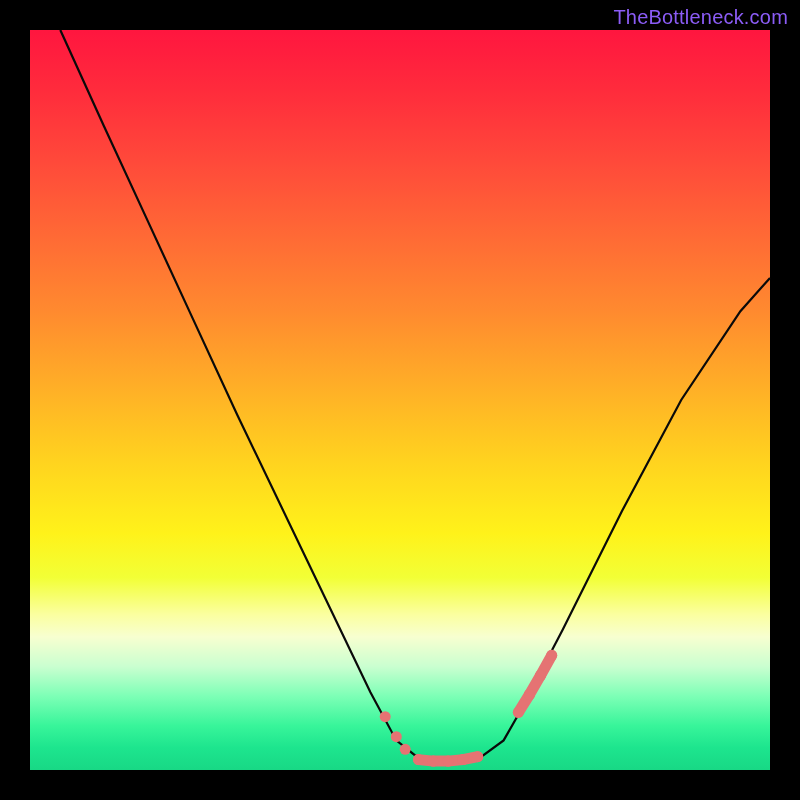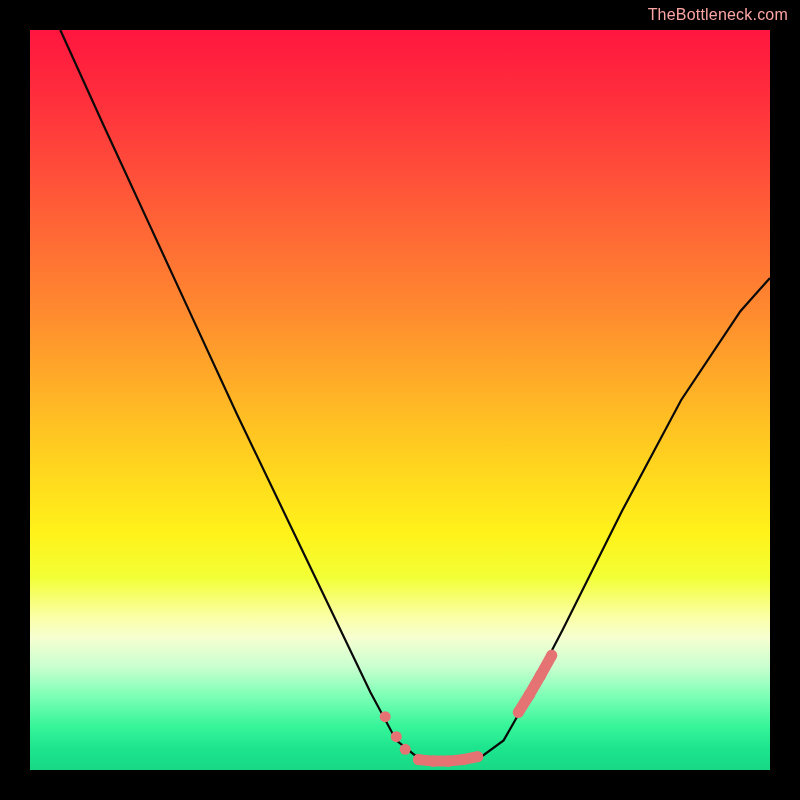--- a/index.html
+++ b/index.html
@@ -42,22 +42,22 @@
       #7dffb6 90%,
       #38f59a 94%,
       #1de58e 97%,
       #18d885 100%
     );
   }
   .watermark {
     position: absolute;
     top: 6px;
     right: 12px;
-    color: #fca5a5;
-    font-size: 16px;
+    color: #8b5cf6;
+    font-size: 20px;
     font-weight: 500;
     letter-spacing: 0.2px;
     user-select: none;
   }
   svg.curve-layer {
     position: absolute;
     left: 0;
     top: 0;
     width: 740px;
     height: 740px;

